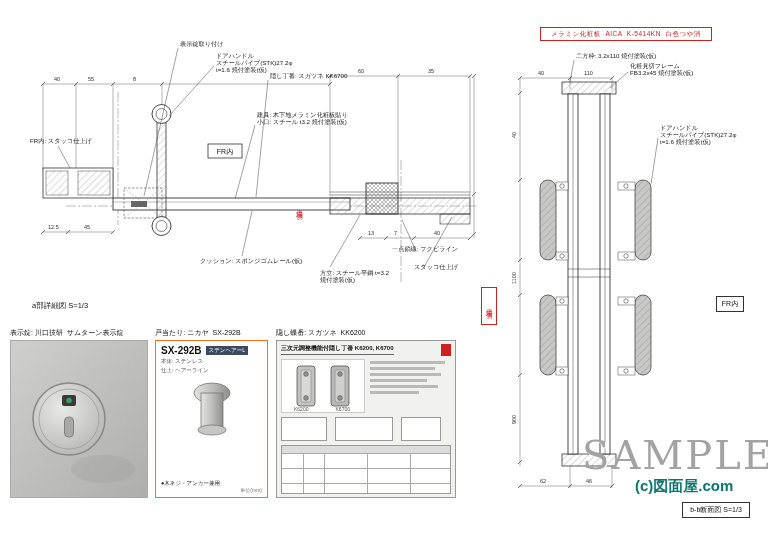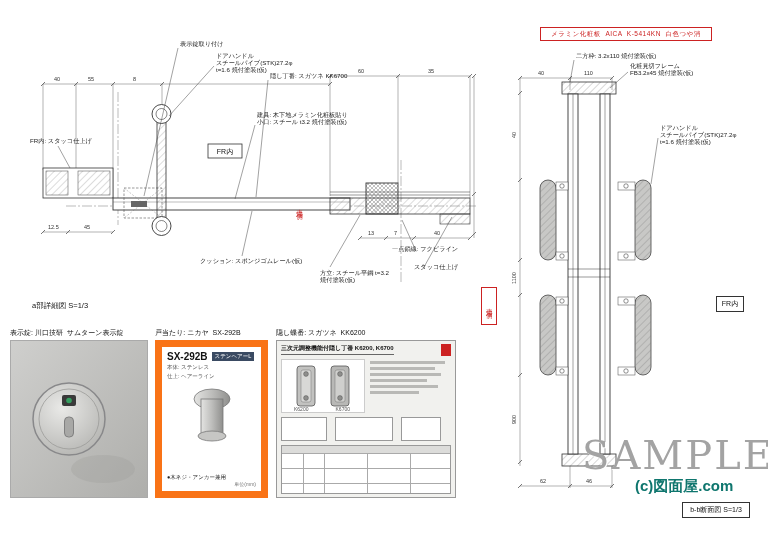--- a/index.html
+++ b/index.html
@@ -20,21 +20,21 @@
     writing-mode:vertical-rl; letter-spacing:2px; line-height:1; }
   .red-vert.boxed { border:1px solid #cc2222; background:#fff;
     display:flex; align-items:center; justify-content:center; }
 
   .ptitle { position:absolute; font-size:7px; color:#111; white-space:pre; }
 
   .photo { position:absolute; left:10px; top:340px; width:138px; height:158px;
     border:1px solid #aaa; overflow:hidden; }
 
   .card { position:absolute; left:155px; top:340px; width:113px; height:158px;
-    border:7px solid #f97316; background:#fff; padding:4px 5px; display:flex;
+    border:1px solid #f97316; background:#fff; padding:4px 5px; display:flex;
     flex-direction:column; }
   .card .model-row { display:flex; align-items:center; gap:4px; }
   .card .model { font-size:10px; font-weight:bold; color:#111; }
   .card .tag { font-size:5.5px; color:#fff; background:#3a4a62; padding:1px 3px; }
   .card .tiny { font-size:5.5px; color:#555; margin-top:2px; }
   .card .img-wrap { margin:6px auto 2px auto; }
   .card .note { font-size:5.5px; color:#222; margin-top:auto; }
   .card .unit { font-size:5px; color:#777; text-align:right; }
 
   .catalog { position:absolute; left:276px; top:340px; width:180px; height:158px;

